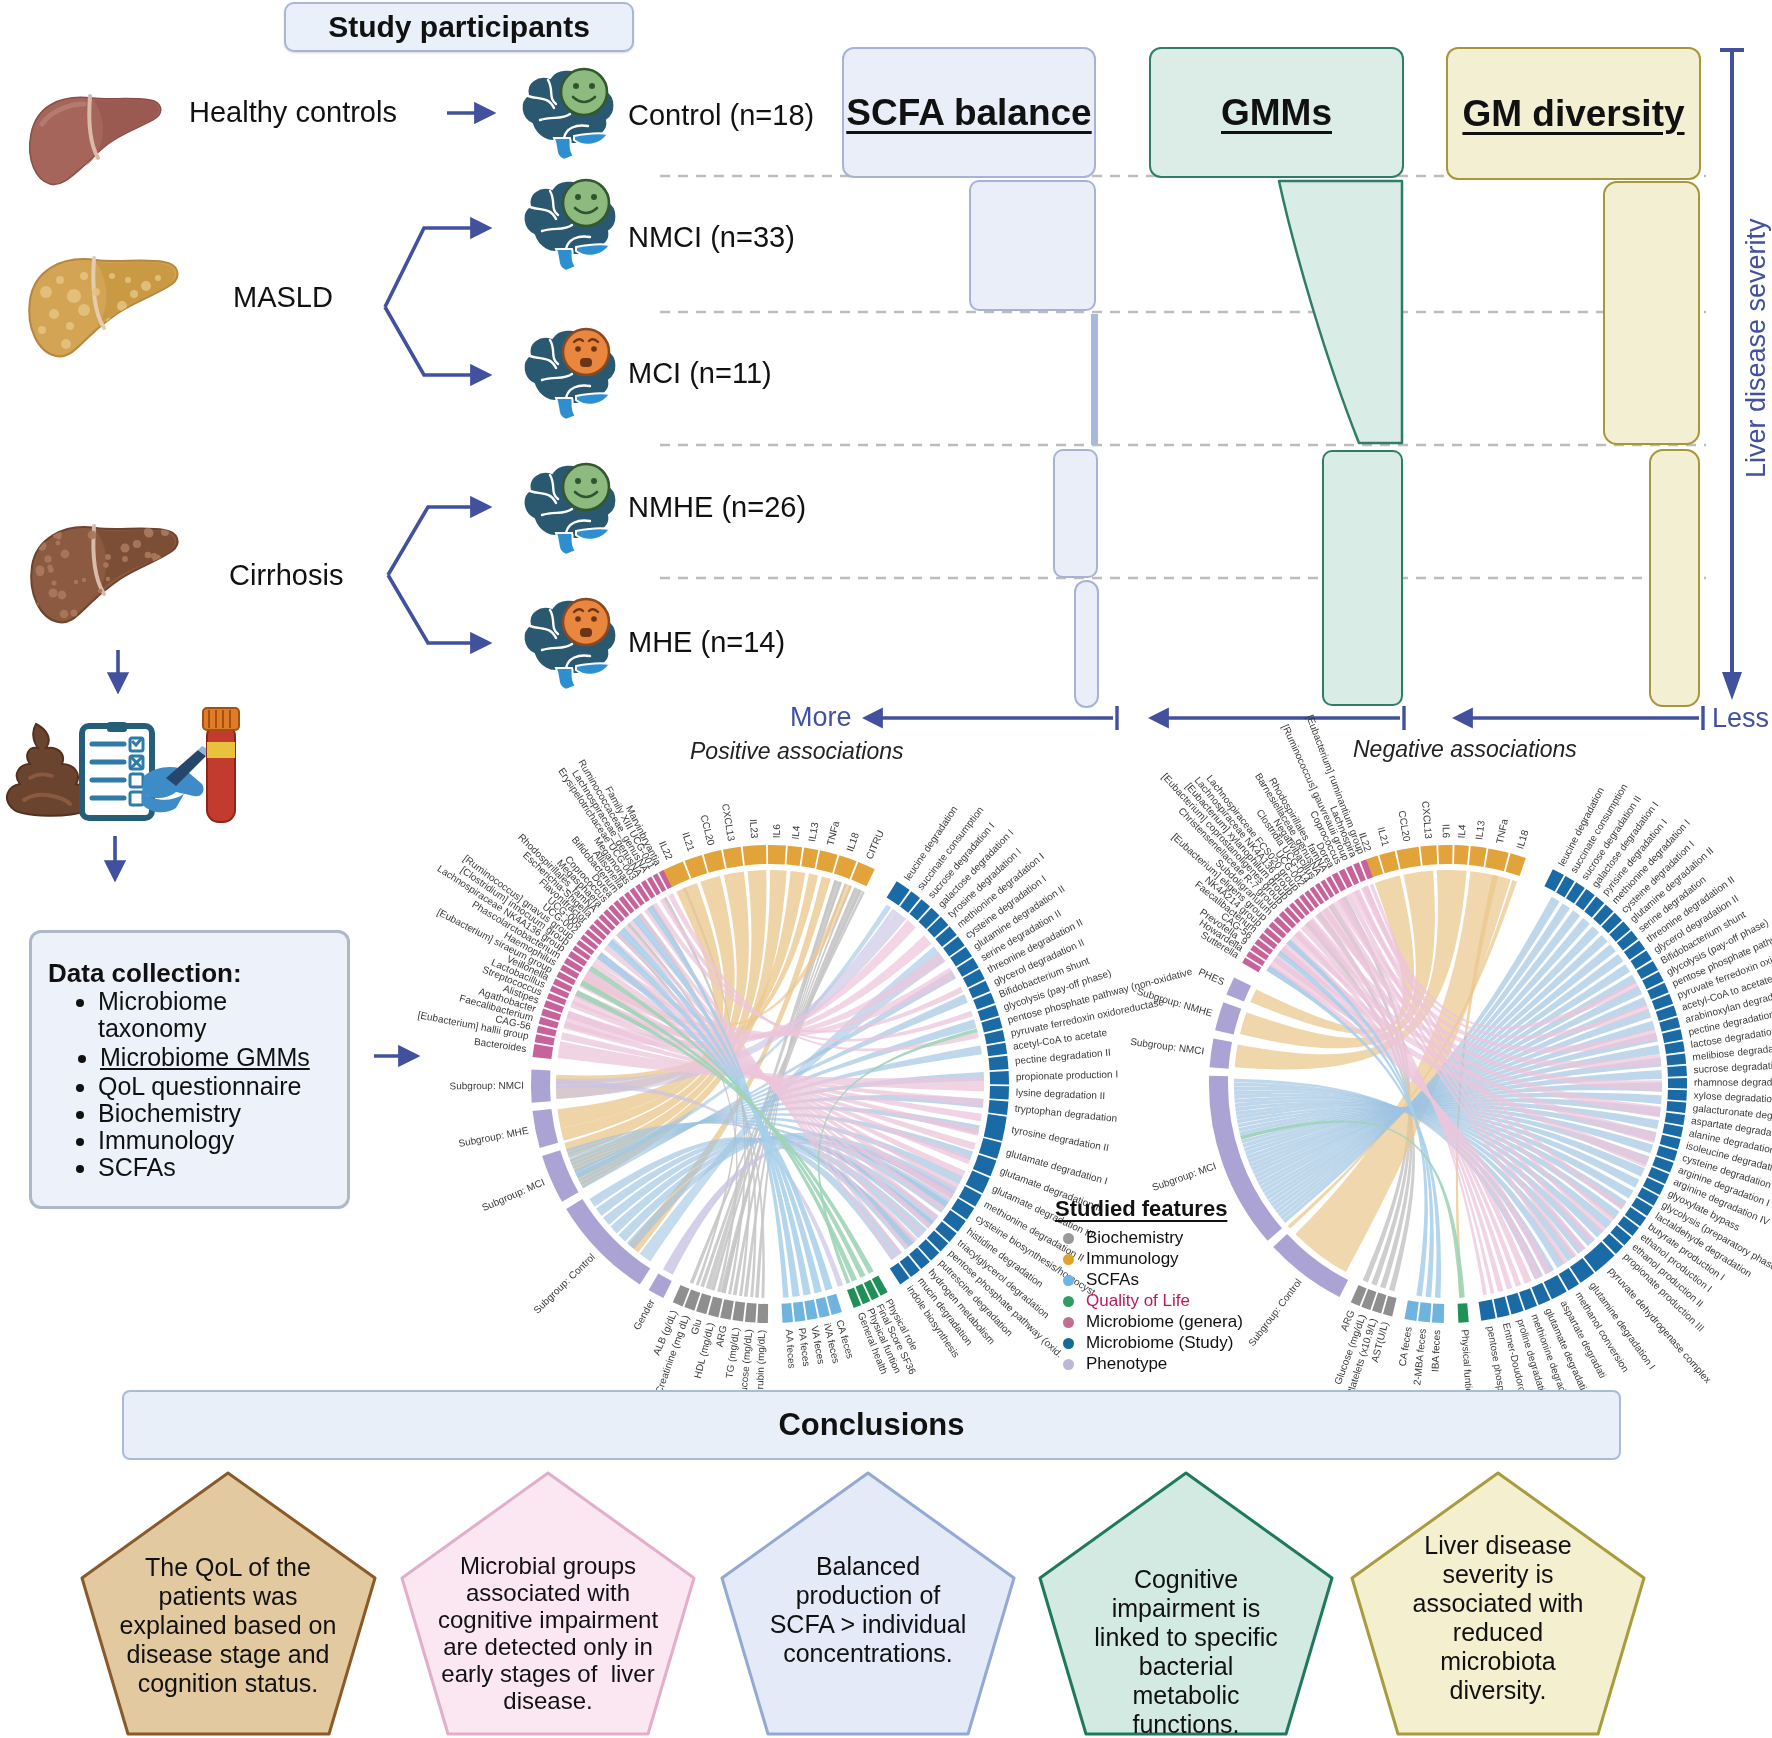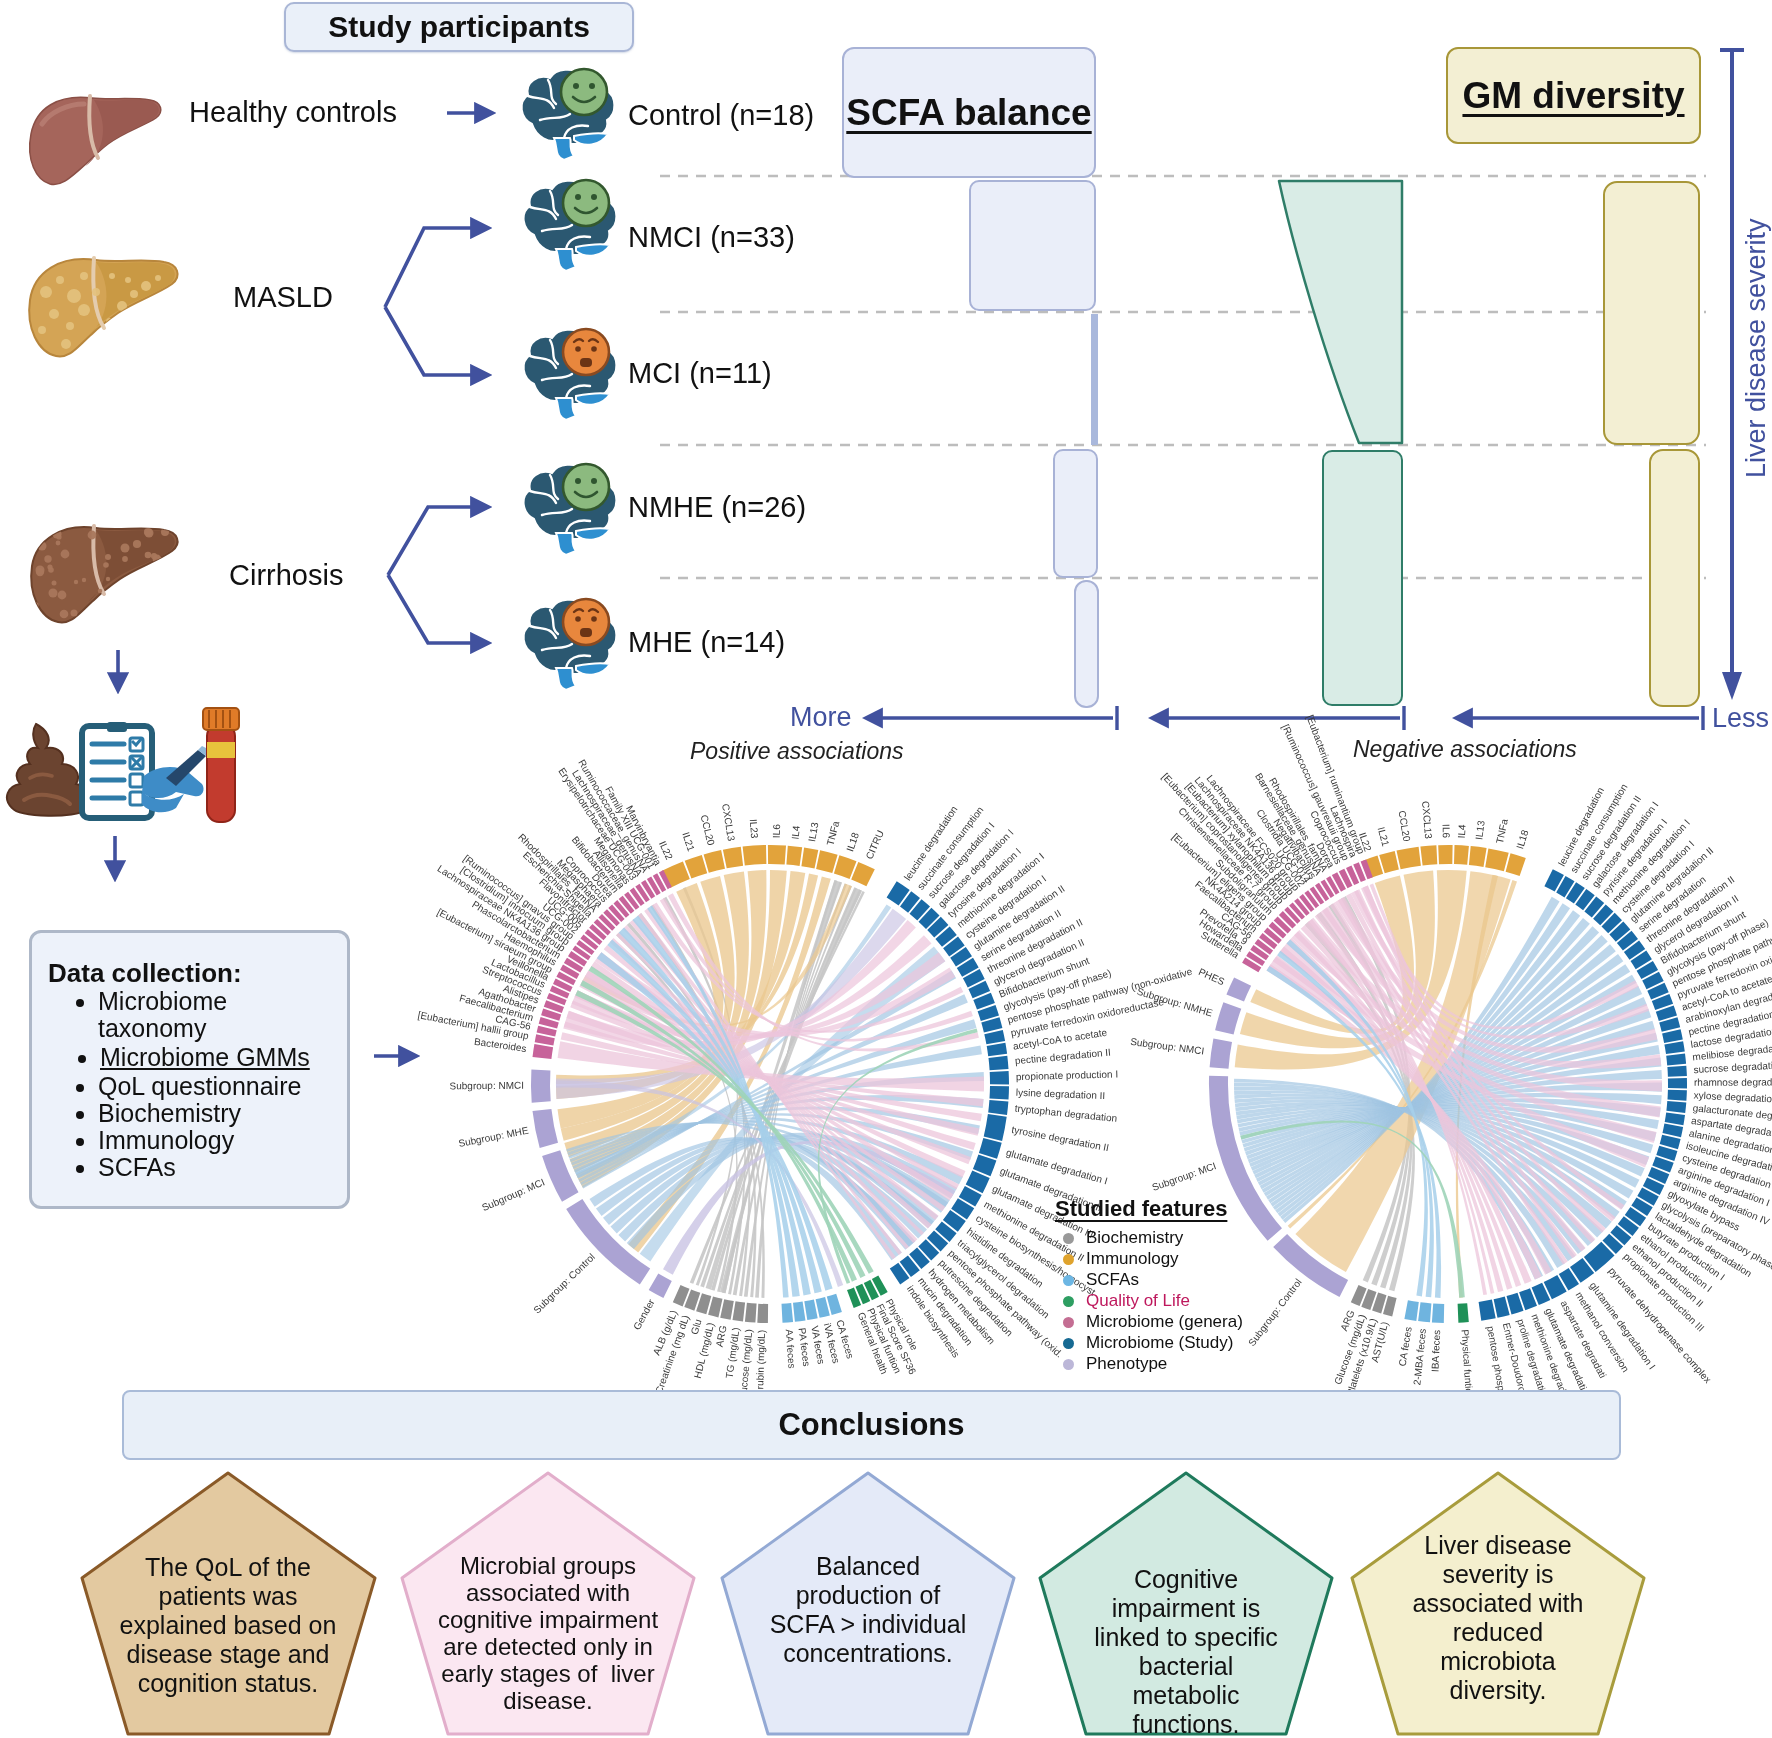--- a/index.html
+++ b/index.html
@@ -12,21 +12,24 @@
     <div class="lbl" style="left:233px;top:281px;">MASLD</div>
     <div class="lbl" style="left:229px;top:559px;">Cirrhosis</div>
     <div class="lbl" style="left:628px;top:99px;">Control (n=18)</div>
     <div class="lbl" style="left:628px;top:221px;">NMCI (n=33)</div>
     <div class="lbl" style="left:628px;top:357px;">MCI (n=11)</div>
     <div class="lbl" style="left:628px;top:491px;">NMHE (n=26)</div>
     <div class="lbl" style="left:628px;top:626px;">MHE (n=14)</div>
     <div class="hdr" style="left:842px;top:47px;width:254px;height:131px;background:#EAEEF9;border:2px solid #A8B2D6;border-radius:12px;">
       <span>SCFA balance</span>
     </div>
-    <div class="hdr" style="left:1446px;top:47px;width:255px;height:97px;background:#F3EFD3;border:2.5px solid #A89738;border-radius:12px;">
+    <div class="hdr" style="left:1149px;top:47px;width:255px;height:131px;background:#DCEDE8;border:2.5px solid #2F7D68;border-radius:12px;">
+      <span>GMMs</span>
+    </div>
+    <div class="hdr" style="left:1446px;top:47px;width:255px;height:133px;background:#F3EFD3;border:2.5px solid #A89738;border-radius:12px;">
       <span>GM diversity</span>
     </div>
     <div class="abs" style="left:969px;top:180px;width:127px;height:131px;background:#EAEEF9;border:2px solid #A8B2D6;border-radius:10px;"></div>
     <div class="abs" style="left:1091px;top:314px;width:7px;height:131px;background:#A9B8DC;"></div>
     <div class="abs" style="left:1053px;top:449px;width:45px;height:129px;background:#EAEEF9;border:2px solid #A8B2D6;border-radius:10px;"></div>
     <div class="abs" style="left:1074px;top:580px;width:25px;height:128px;background:#EAEEF9;border:2px solid #A8B2D6;border-radius:12px;"></div>
     <svg class="abs" style="left:0;top:0;" width="1772" height="760" viewBox="0 0 1772 760">
       <path d="M1279,181 L1402,181 L1402,443 L1359,443 C1326,360 1294,250 1279,181 Z" fill="#D9ECE6" stroke="#2F7D68" stroke-width="2.5" stroke-linejoin="round"></path>
     </svg>
     <div class="abs" style="left:1322px;top:450px;width:81px;height:256px;background:#D9ECE6;border:2.5px solid #2F7D68;border-radius:10px;"></div>

